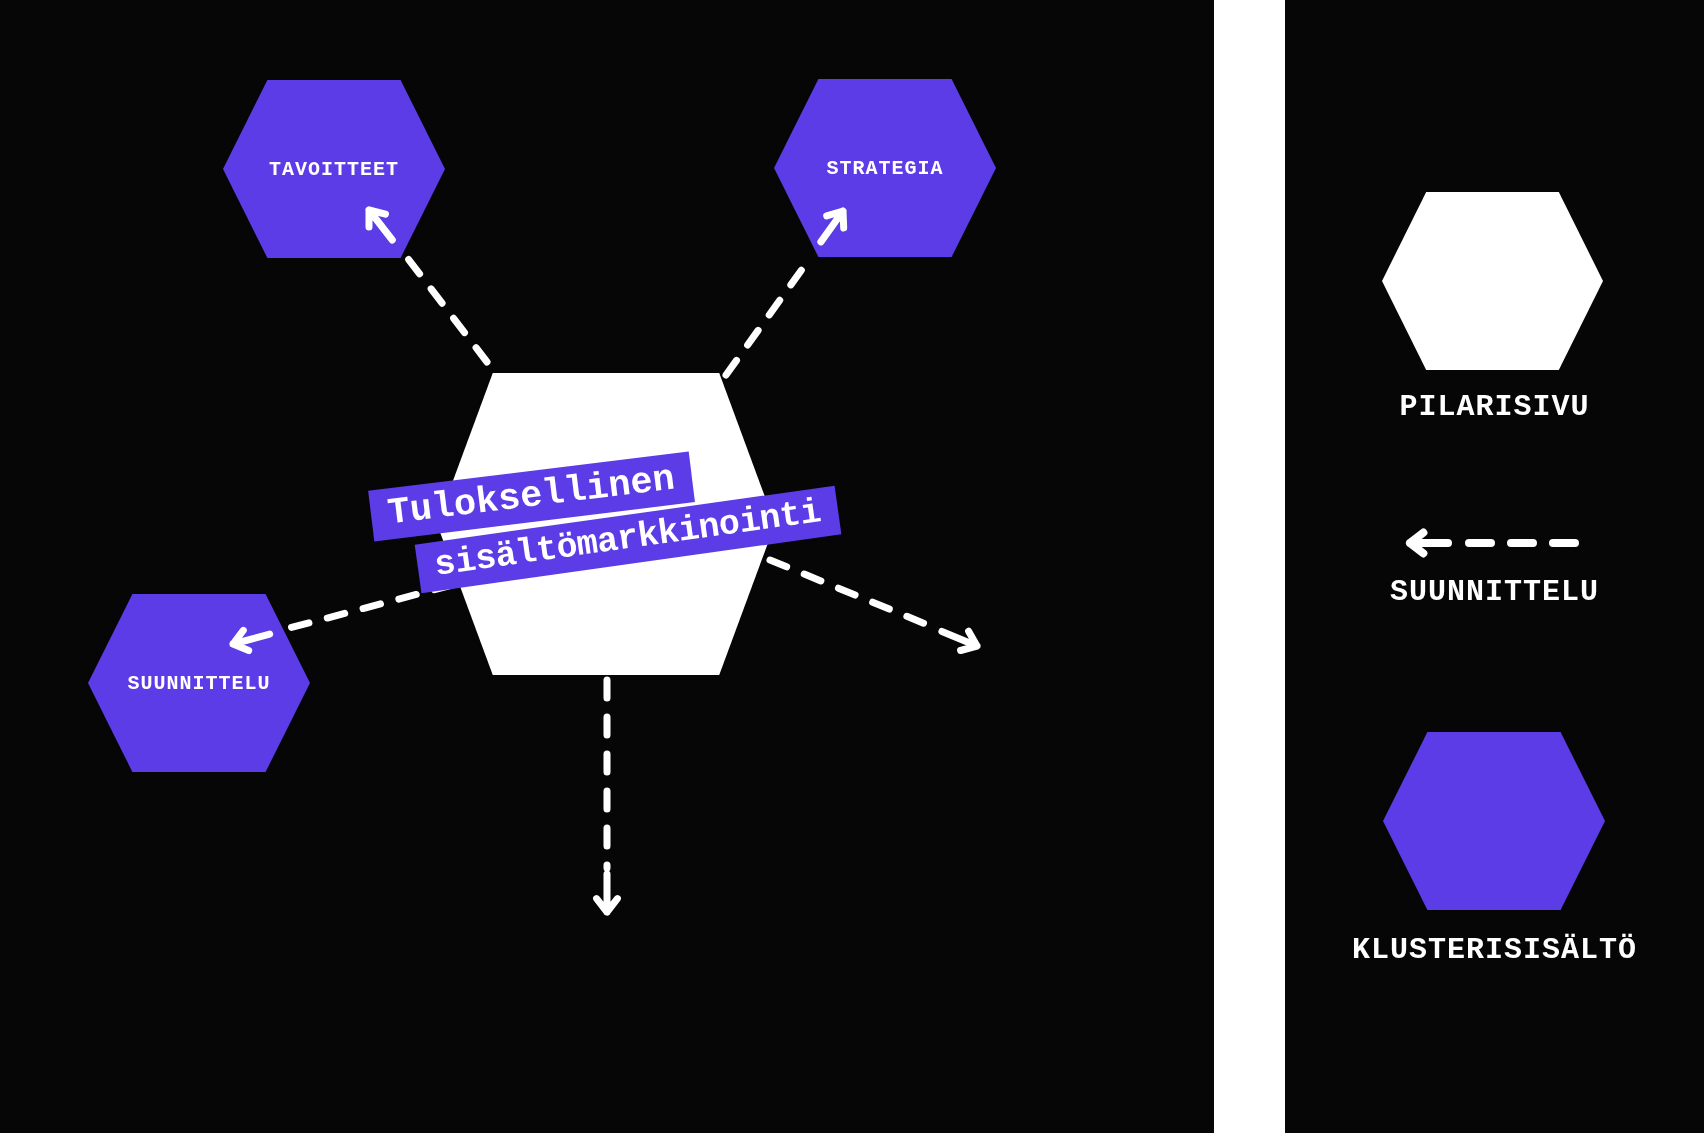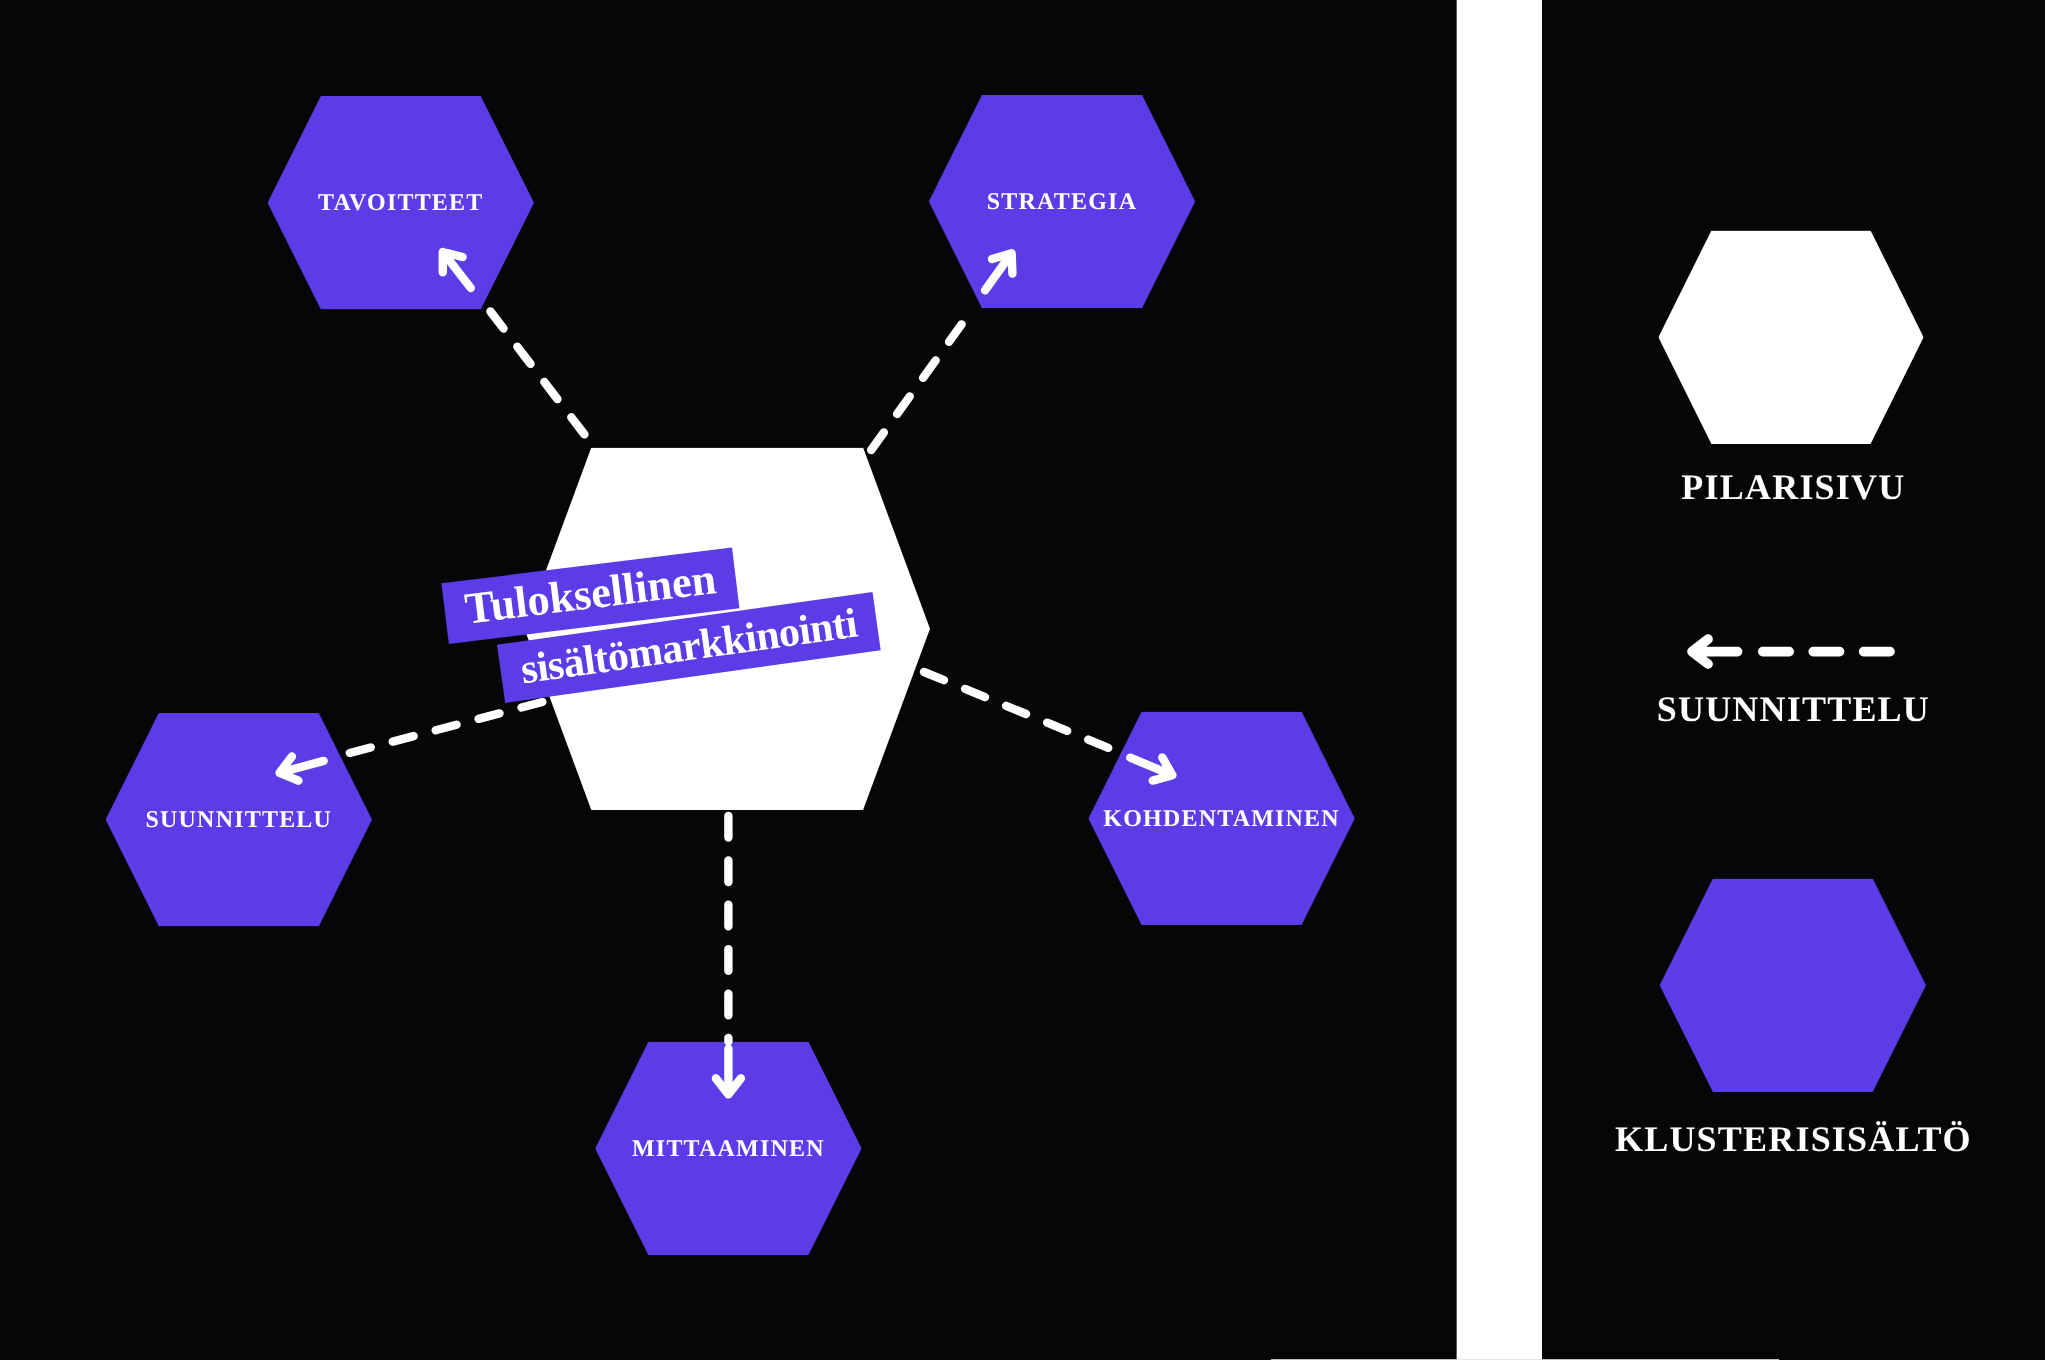--- a/index.html
+++ b/index.html
@@ -1,18 +1,18 @@
 <!DOCTYPE html>
 <html style="--accent: #5b3ce6; --panel: #060606;"><head>
 <meta charset="utf-8">
 <style>
   html,body{margin:0;padding:0;background:#ffffff;}
   .canvas{
     position:relative;width:1704px;height:1133px;overflow:hidden;
-    background:#ffffff;font-family:Liberation Serif, serif;
+    background:#ffffff;font-family:Liberation Mono, monospace;
   }
   .panel{position:absolute;top:0;height:1133px;background:var(--panel,#060606);}
   .panel.main{left:0;width:1214px;}
   .panel.legend{left:1285px;width:419px;}
   .hex{position:absolute;clip-path:polygon(20% 0%,80% 0%,100% 50%,80% 100%,20% 100%,0% 50%);
        display:flex;align-items:center;justify-content:center;z-index:10;}
   .hex.sat{width:222px;height:178px;background:var(--accent,#5b3ce6);}
   .hex.hub{width:338px;height:302px;background:#ffffff;
        clip-path:polygon(16.5% 0%,83.5% 0%,100% 50%,83.5% 100%,16.5% 100%,0% 50%);}
   .sat-label{color:#ffffff;font-weight:bold;font-size:20px;letter-spacing:1px;text-align:center;}
@@ -38,26 +38,20 @@
   <div class="hex hub" style="left:437px;top:373px;"></div>
 
   <div class="hex sat" style="left:223px;top:80px;">
     <span class="sat-label">TAVOITTEET</span>
   </div>
   <div class="hex sat" style="left:774px;top:79px;">
     <span class="sat-label">STRATEGIA</span>
   </div>
   <div class="hex sat" style="left:88px;top:594px;">
     <span class="sat-label">SUUNNITTELU</span>
-  </div>
-  <div class="hex sat" style="left:907px;top:593px;">
-    <span class="sat-label">KOHDENTAMINEN</span>
-  </div>
-  <div class="hex sat" style="left:496px;top:868px;">
-    <span class="sat-label">MITTAAMINEN</span>
   </div>
 
   <div class="hex" style="left:1382px;top:192px;width:221px;height:178px;background:#ffffff;"></div>
   <div class="legend-label" style="left:1285px;top:390px;">PILARISIVU</div>
 
   <div class="legend-label" style="left:1285px;top:575px;">SUUNNITTELU</div>
 
   <div class="hex" style="left:1383px;top:732px;width:222px;height:178px;background:var(--accent,#5b3ce6);"></div>
   <div class="legend-label" style="left:1285px;top:933px;">KLUSTERISISÄLTÖ</div>
 

